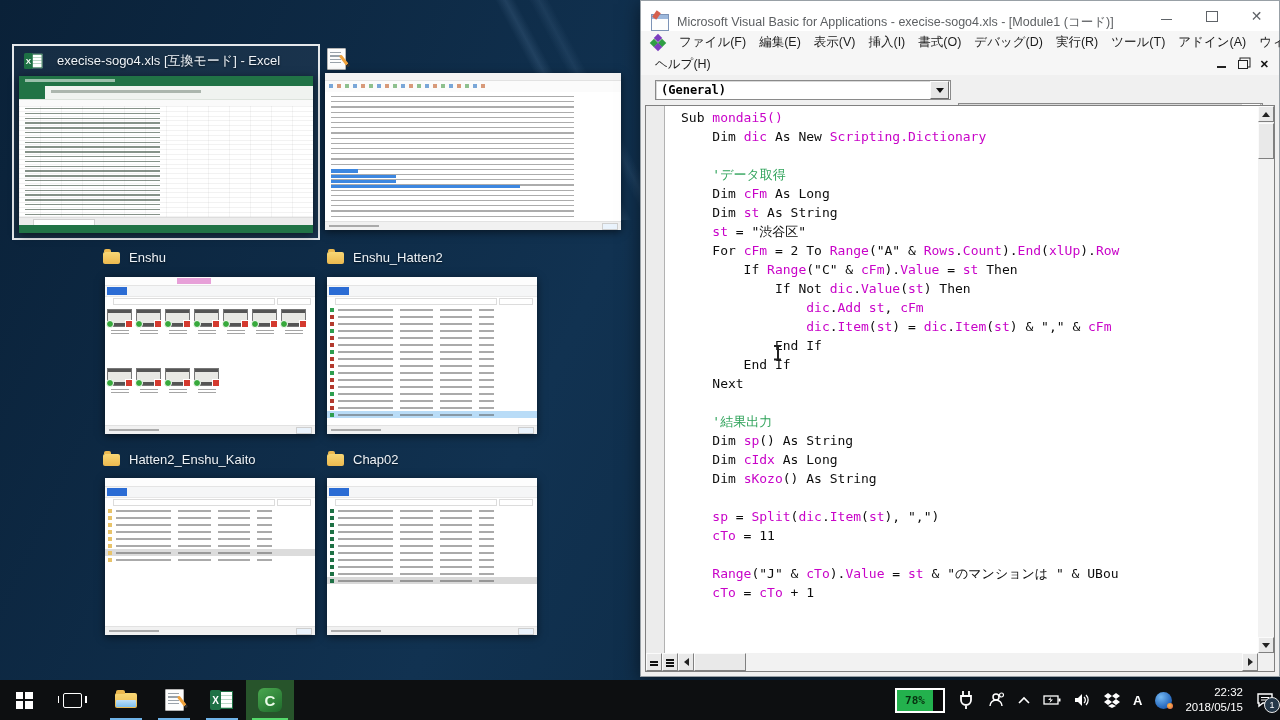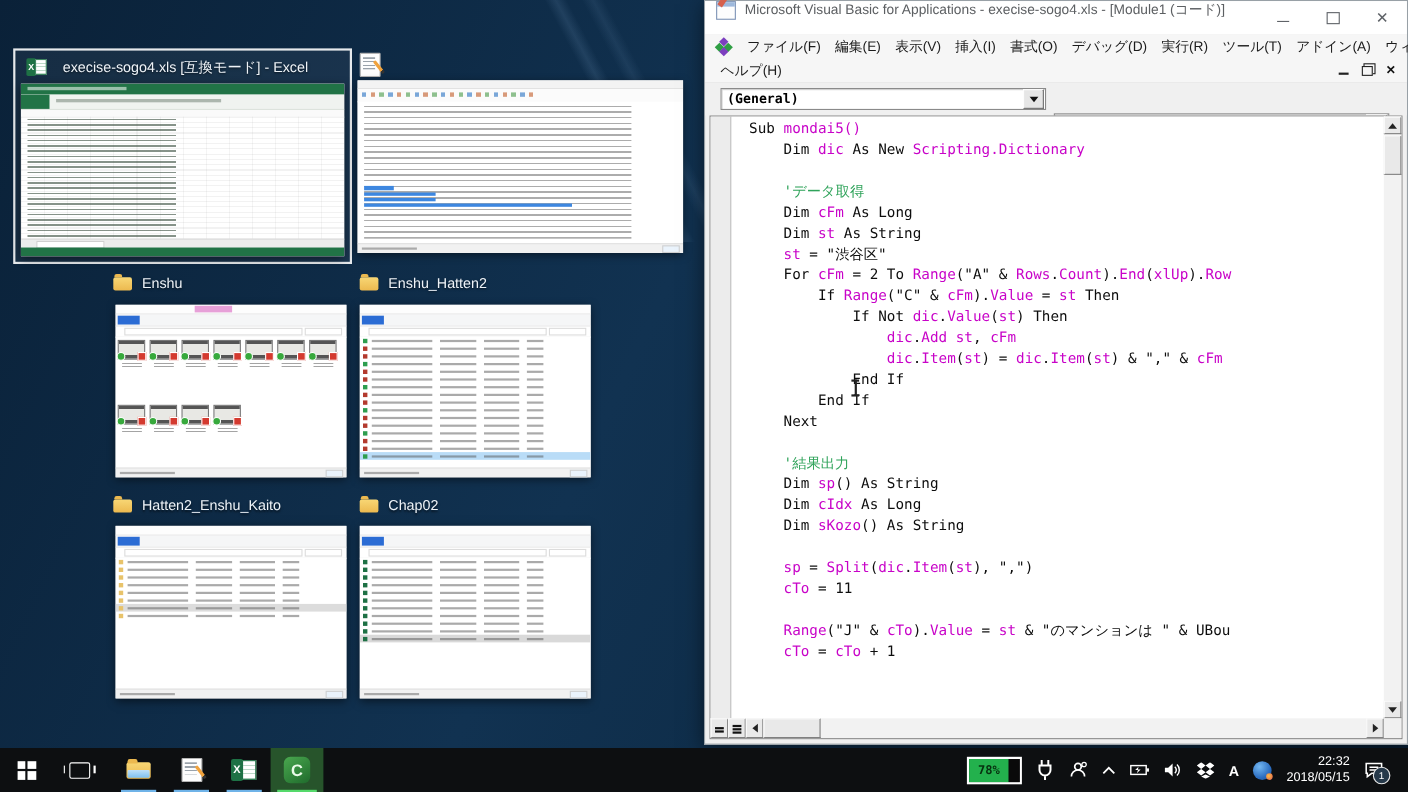--- a/index.html
+++ b/index.html
@@ -56,21 +56,21 @@
   
   .tile-grid{display:flex;flex-wrap:wrap;gap:4px;padding:3px 2px;}
   .tile-wrap{width:25px;}
   .tile{width:25px;height:18px;background:linear-gradient(180deg,#555 0 3px,#e8e8e4 3px calc(100% - 3px),#555 calc(100% - 3px));border:1px solid #777;position:relative;box-sizing:border-box;}
   .tile:before{content:"";position:absolute;left:-2px;bottom:-2px;width:6px;height:6px;border-radius:50%;background:#37a93c;border:1px solid #fff;}
   .tile:after{content:"";position:absolute;right:-2px;bottom:-2px;width:6px;height:6px;background:#d43a2f;border:1px solid #fff;}
   .tlabel{margin:3px auto 0;width:18px;height:4px;
      background:repeating-linear-gradient(180deg,rgba(90,90,90,.55) 0 1.2px,transparent 1.2px 2.8px);}
   
   .vbe{position:absolute;left:640px;top:0;width:640px;height:677px;background:#f0f0f0;border:1px solid #98a0a6;box-sizing:border-box;box-shadow:0 4px 18px rgba(0,0,0,.5);}
-  .vbe-titlebar{position:absolute;left:0;top:0;right:0;height:30px;background:#fff;display:flex;align-items:flex-start;}
+  .vbe-titlebar{position:absolute;left:0;top:0;right:0;height:30px;background:#fff;display:flex;align-items:flex-end;}
   .vbe-title{color:#5c5f62;font-size:12.5px;margin-left:8px;white-space:nowrap;overflow:hidden;}
   .vbe-appicon{width:16px;height:15px;margin-left:10px;position:relative;flex:none;background:#fdfdfd;border:1px solid #7d93b6;}
   .vbe-appicon:before{content:"";position:absolute;left:0;right:0;top:0;height:4px;background:#9db8dc;}
   .vbe-appicon:after{content:"";position:absolute;left:2px;top:-4px;width:5px;height:8px;background:#d6604d;transform:rotate(35deg);}
   .cap-btns{margin-left:auto;display:flex;height:100%;}
   .cap-btn{width:45px;display:flex;align-items:center;justify-content:center;color:#5f6368;}
   .glyph-min{width:11px;border-bottom:1.5px solid #5f6368;height:1px;margin-top:6px;}
   .glyph-max{width:10px;height:9px;border:1.5px solid #5f6368;}
   .glyph-close{font-size:14px;line-height:1;}
   .vbe-menubar{position:absolute;left:0;top:30px;right:0;height:44px;background:#f6f6f6;border-bottom:1px solid #d4d4d4;}
@@ -141,21 +141,21 @@
   .np-icon{width:17px;height:20px;background:#fdfdfd;border:1px solid #b5b5b5;border-radius:1px;position:relative;}
   .np-icon:before{content:"";position:absolute;left:2px;top:3px;right:4px;height:11px;
      background:repeating-linear-gradient(180deg,#9aa2aa 0 1.4px,transparent 1.4px 3.4px);}
   .np-icon:after{content:"";position:absolute;right:-1px;bottom:1px;width:3px;height:14px;background:linear-gradient(#f0a23c 80%,#333 80%);transform:rotate(-38deg);border-radius:1px;}
   .xlicon{width:24px;height:20px;position:relative;}
   .xlicon .bk{position:absolute;left:0;top:0;width:11px;height:20px;background:#1e7145;border-radius:2px;color:#fff;font-weight:bold;font-size:10px;display:flex;align-items:center;justify-content:center;}
   .xlicon .sh{position:absolute;left:10px;top:1px;width:13px;height:18px;background:#fff;border:1px solid #1e7145;box-sizing:border-box;
      background:repeating-linear-gradient(180deg,#fff 0 3px,#bcd9c8 3px 4px),#fff;}
   .xl-sm{transform:scale(.8);transform-origin:left center;}
   .cam-icon{width:24px;height:24px;border-radius:6px;background:linear-gradient(145deg,#4aa84f,#1f6b2c);color:#eafbe8;font-weight:bold;font-size:15px;display:flex;align-items:center;justify-content:center;font-family:"Liberation Sans",sans-serif;}
-  .tray{margin-left:auto;display:flex;align-items:center;gap:13px;padding-right:22px;}
+  .tray{margin-left:auto;display:flex;align-items:center;gap:13px;padding-right:6px;}
   .batt-badge{width:46px;height:21px;border:2px solid #fff;display:flex;align-items:stretch;box-sizing:content-box;}
   .batt-green{width:78%;background:#23b14d;color:#07300f;font-size:11px;font-weight:bold;display:flex;align-items:center;justify-content:center;font-family:"DejaVu Sans Mono",monospace;}
   .batt-dark{flex:1;background:#0a0a0a;}
   .tray-ico{display:flex;align-items:center;justify-content:center;}
   .ime{color:#fff;font-size:13px;font-weight:bold;}
   .sphere{width:17px;height:17px;border-radius:50%;background:radial-gradient(circle at 35% 30%,#74b8f2,#2d6fc2 60%,#1b4d90);position:relative;}
   .sphere:after{content:"";position:absolute;right:-1px;bottom:0;width:6px;height:6px;border-radius:50%;background:radial-gradient(circle at 40% 40%,#f7c04a,#e2574b);}
   .clock{color:#fff;font-size:11.5px;text-align:right;line-height:15px;white-space:nowrap;}
   .notif{position:relative;}
   .notif .badge{position:absolute;right:-6px;bottom:-5px;width:14px;height:14px;border-radius:50%;background:#26394a;border:1.5px solid #e8e8e8;color:#fff;font-size:9px;display:flex;align-items:center;justify-content:center;}

